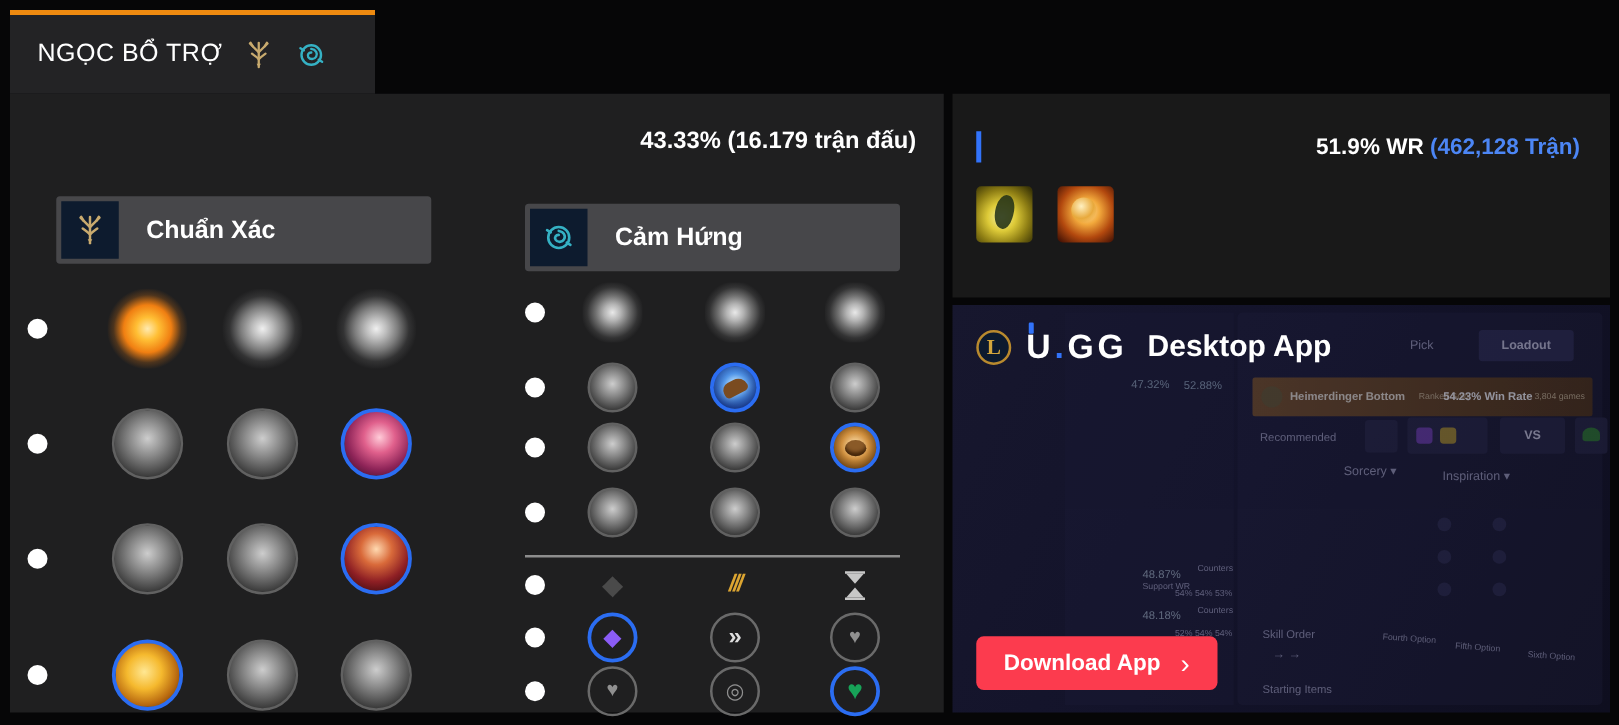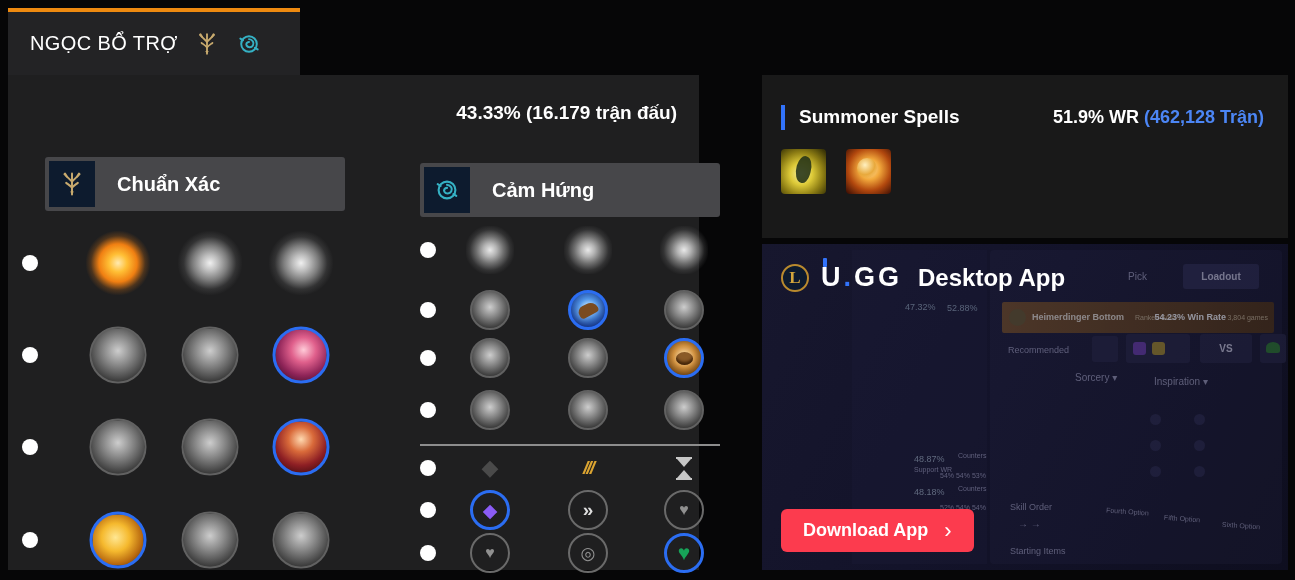--- a/index.html
+++ b/index.html
@@ -7,21 +7,21 @@
         font-family:"Liberation Sans","DejaVu Sans",sans-serif;}
 
   
   .tab{position:absolute;left:8px;top:8px;width:292px;height:67px;background:#232325;
        border-top:4px solid #ee8a10;box-sizing:border-box;display:flex;align-items:center;
        gap:16px;padding-left:22px;cursor:pointer;}
   .tab-label{color:#fff;font-size:20px;font-weight:400;letter-spacing:.4px;}
   .tree-svg{display:block;}
 
   
-  .main-panel{position:absolute;left:8px;top:75px;width:691px;height:495px;background:#1f1f20;text-align:right;}
+  .main-panel{position:absolute;left:8px;top:75px;width:747px;height:495px;background:#1f1f20;text-align:right;}
   .stats{position:absolute;top:27px;right:22px;color:#fff;font-size:19px;font-weight:700;}
   .tree-header{position:absolute;width:300px;height:54px;background:#47474a;border-radius:3px;
                display:flex;align-items:center;}
   .tree-header .iconbox{width:46px;height:46px;margin-left:4px;background:#0d1b2e;
                display:flex;align-items:center;justify-content:center;flex:none;}
   .tree-header .tname{color:#fff;font-size:20px;font-weight:700;margin-left:22px;}
 
   .dot{position:absolute;width:16px;height:16px;border-radius:50%;background:#fff;
        transform:translate(-50%,-50%);}
   .rune{position:absolute;transform:translate(-50%,-50%);border-radius:50%;box-sizing:border-box;
@@ -247,21 +247,20 @@
       <div class="shard v-shard-tenacity" style="left: 580px; top: 478px; width: 40px; height: 40px;">
         <span>◎</span>
       </div>
       <div class="shard v-shard-sel-green" style="left: 676px; top: 478px; width: 40px; height: 40px;">
         <span>♥</span>
       </div>
     </div>
 
   <div class="sum-panel">
     <div class="sum-bar"></div>
-    <div class="sum-title">Summoner Spells</div>
     <div class="sum-stat">
       <span>51.9% WR</span>
       <span class="blue">(462,128 Trận)</span>
     </div>
     <div id="spell-row">
         <div class="spell spell-ghost" style="left: 19px; top: 74px;"></div>
         <div class="spell spell-ignite" style="left: 84px; top: 74px;"></div>
       </div>
   </div>
 

